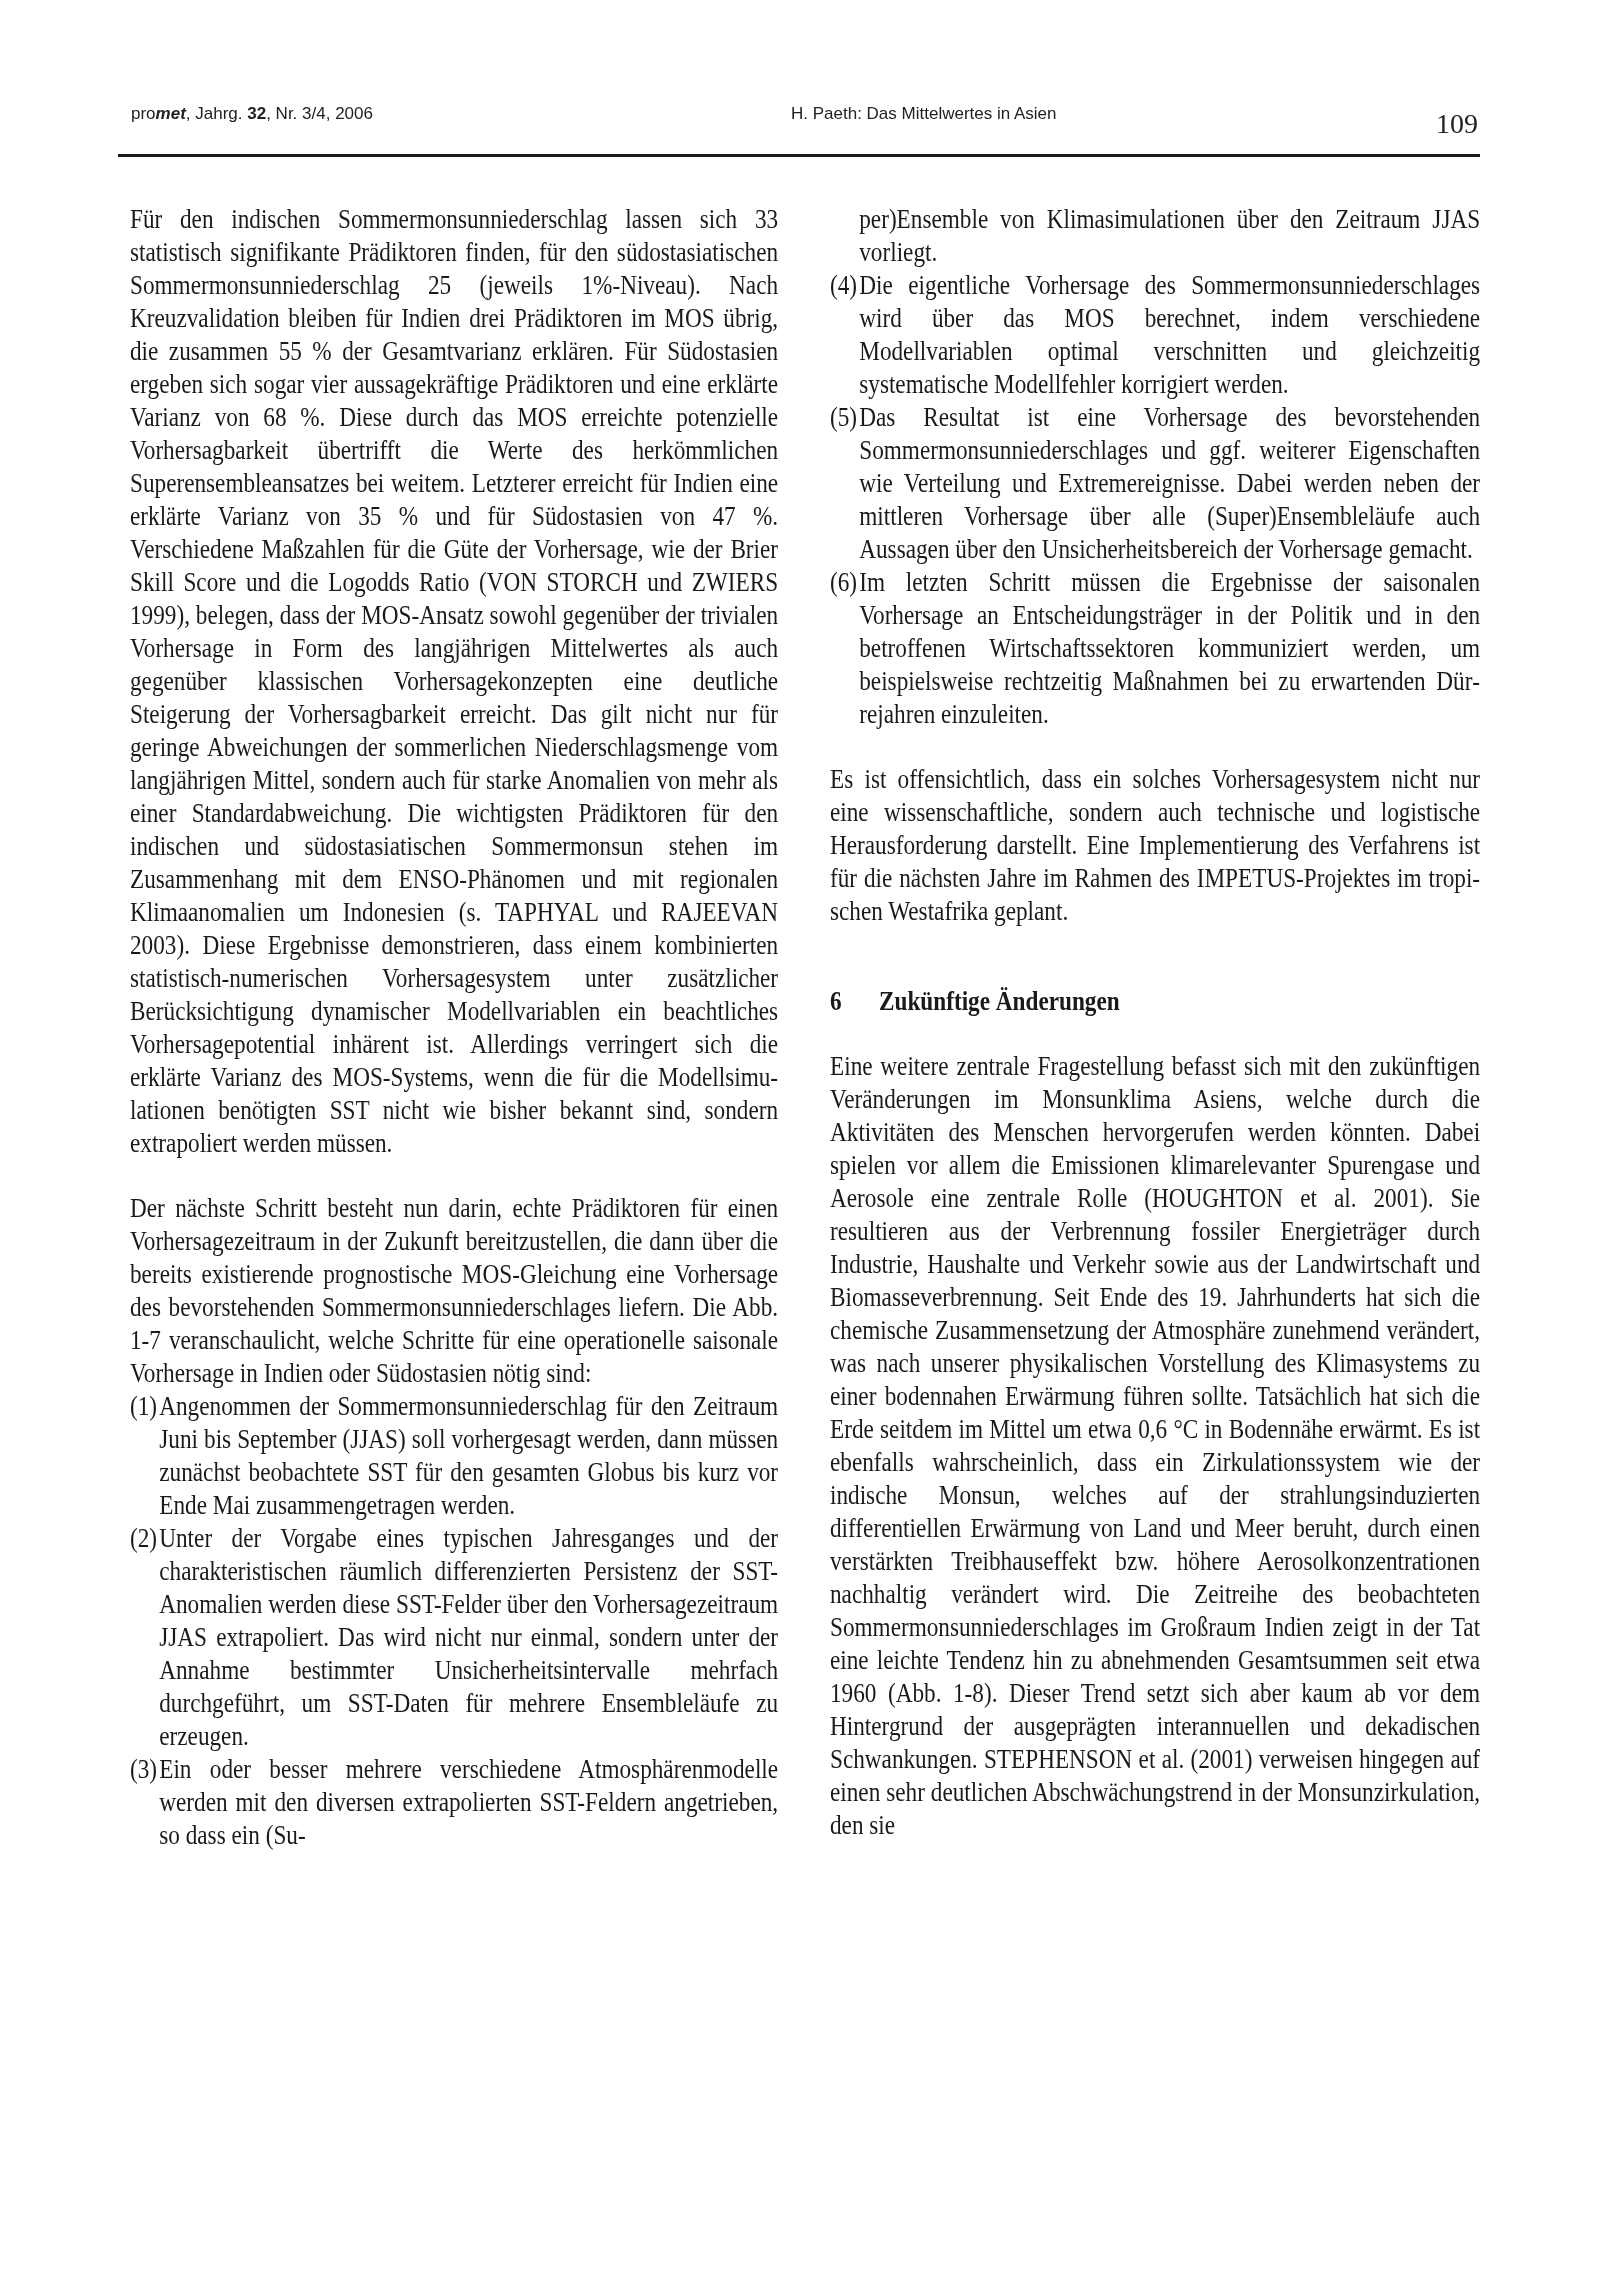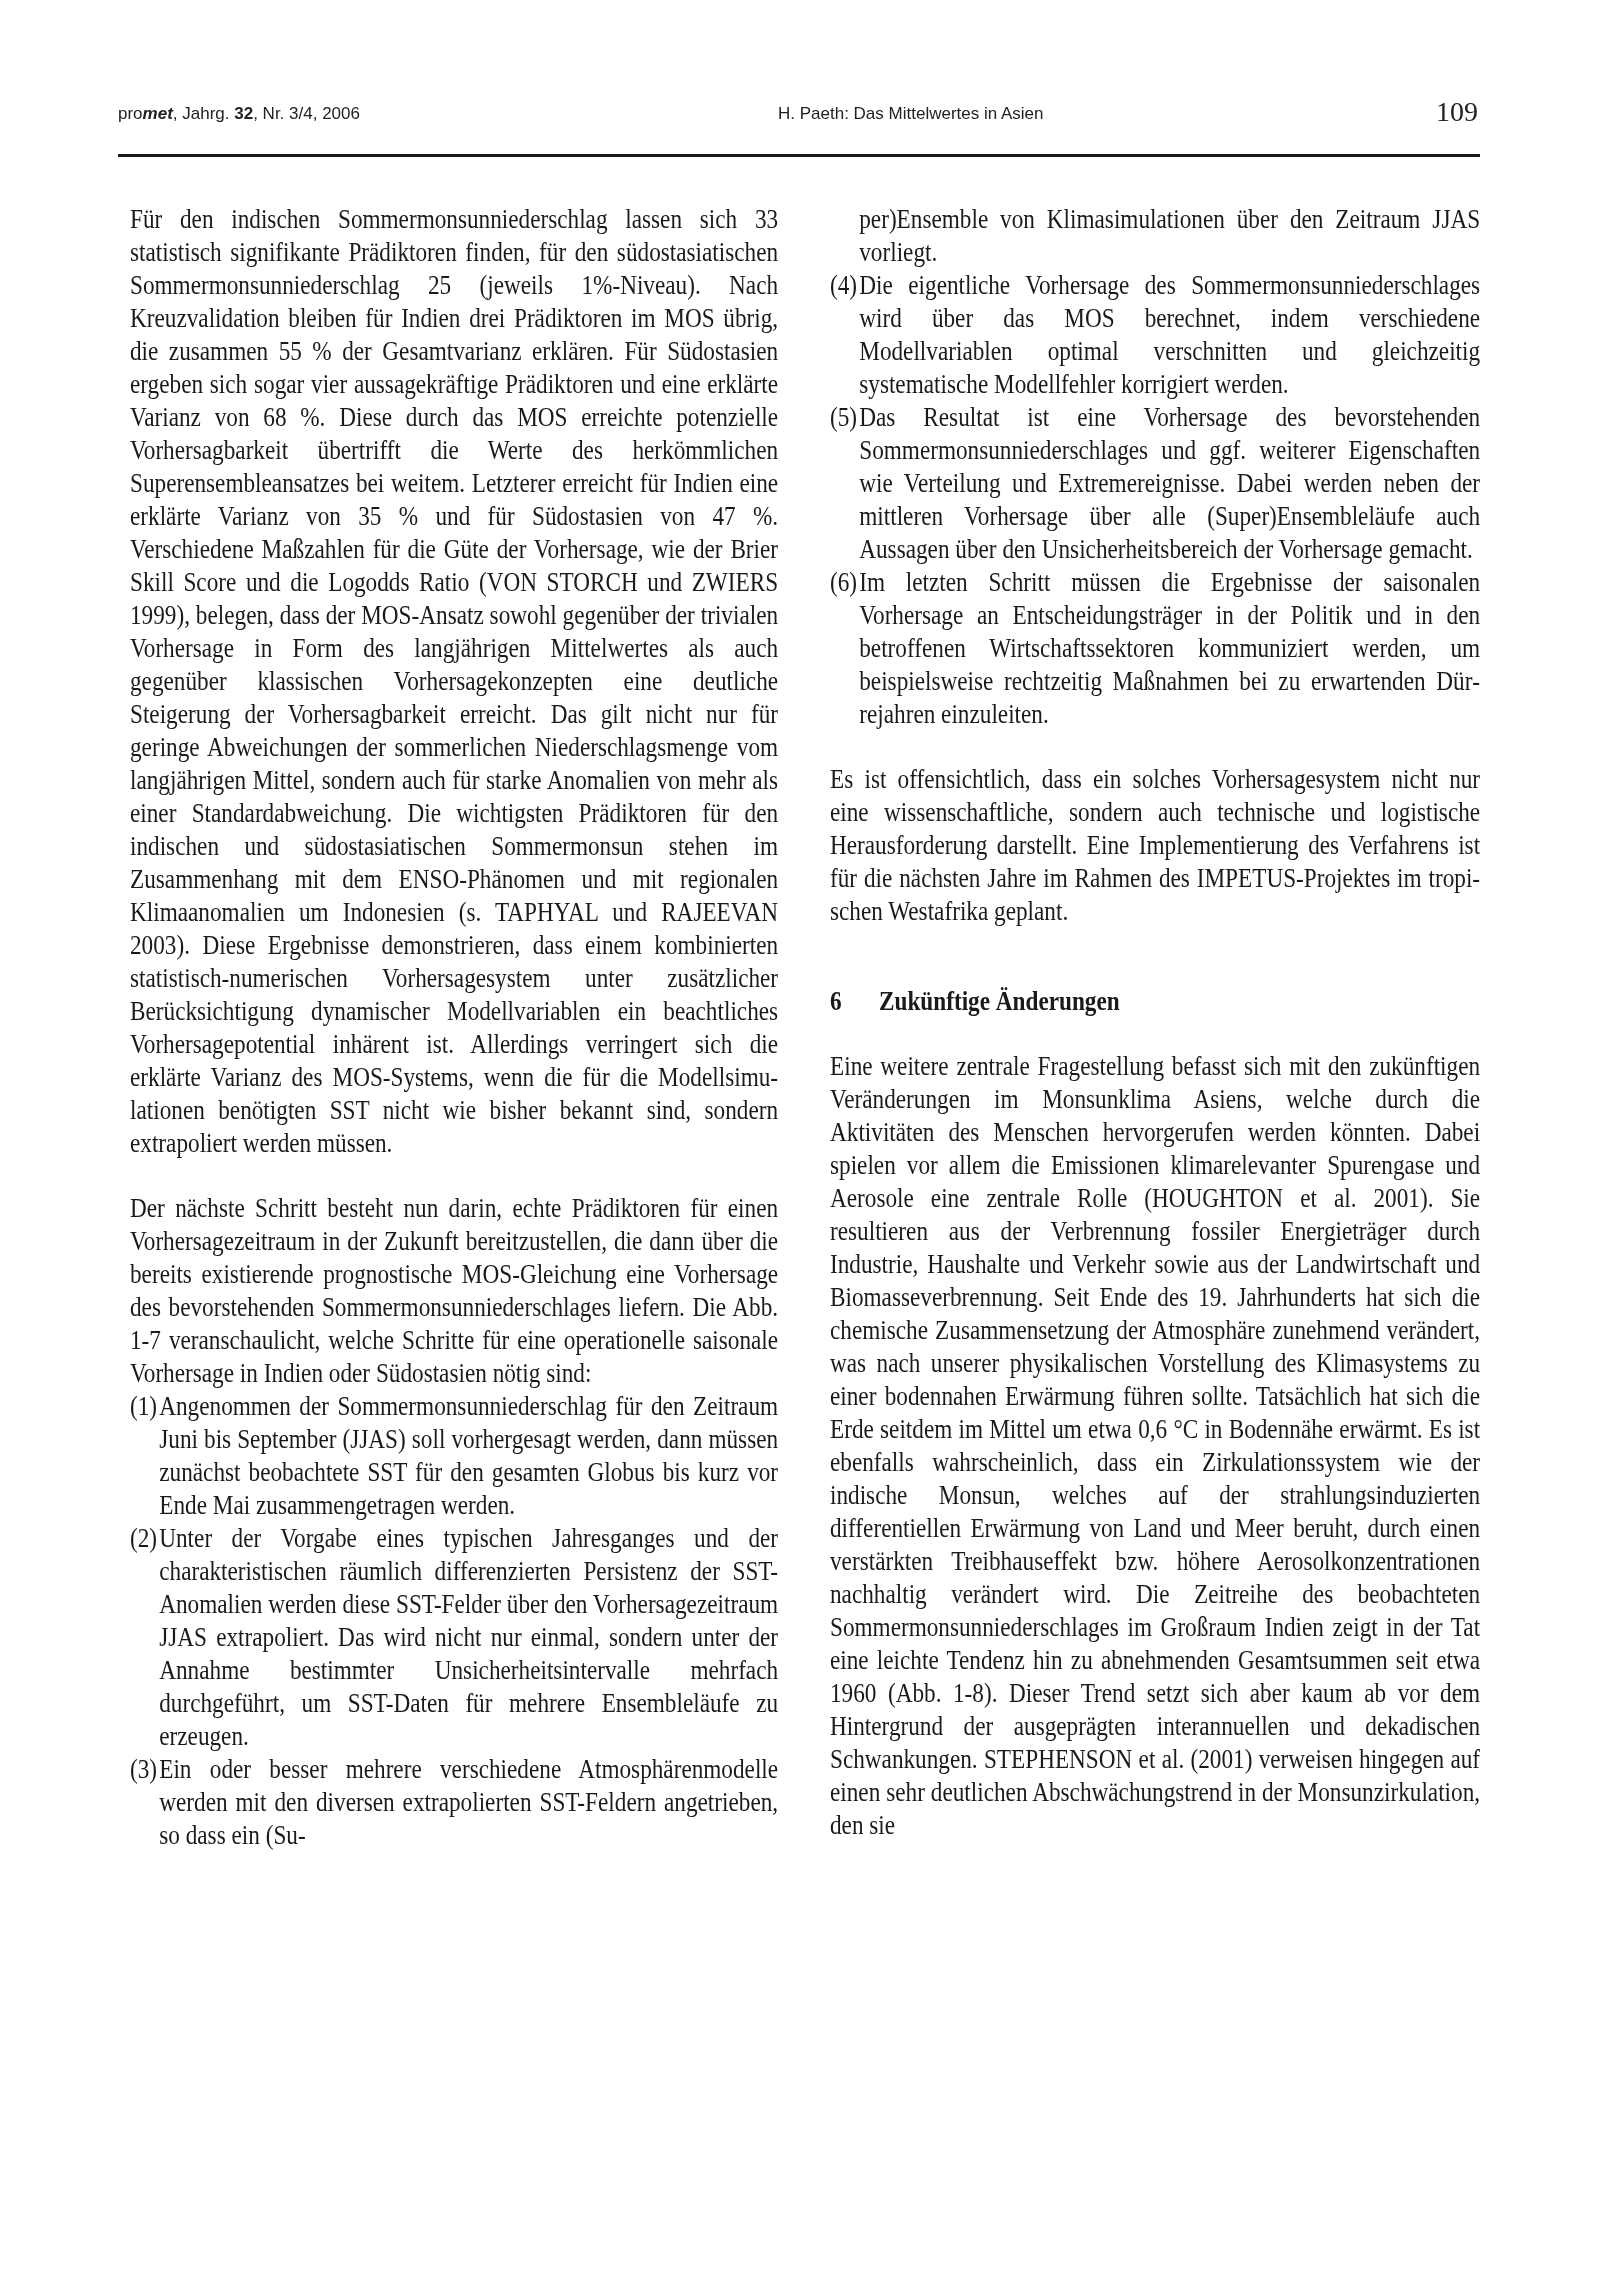--- a/index.html
+++ b/index.html
@@ -1,22 +1,22 @@
 <!DOCTYPE html>
 <html style="font-size:13px"><head>
 <meta charset="utf-8">
 <style>
   html, body { margin: 0; padding: 0; background: #ffffff; }
   body { width: 1624px; height: 2295px; position: relative; overflow: hidden; color: #1a1a1a; }
-  .hdr { position: absolute; top: 104px; font-family: "Liberation Sans", sans-serif; font-size: 17px; color: #222; }
+  .hdr { position: absolute; top: 104px; font-family: "Liberation Sans", sans-serif; font-size: 17px; color: #222; margin-left: 13px; }
   .hdr-left { left: 118px; }
   .hdr-left b { font-weight: bold; }
   .hdr-left i { font-weight: bold; font-style: italic; }
   .hdr-mid { left: 778px; }
-  .hdr-page { right: 146px; top: 96px; font-family: "Liberation Serif", serif; font-size: 28px; }
+  .hdr-page { right: 146px; top: 108px; font-family: "Liberation Serif", serif; font-size: 28px; }
   .rule { position: absolute; left: 118px; top: 154px; width: 1362px; height: 3.2px; background: #1a1a1a; }
   .col { position: absolute; top: 203px; font-family: "Liberation Serif", serif; font-size: 27px; line-height: 33px; text-align: justify; hyphens: manual; }
   .col-left { left: 130px; width: 648px; }
   .col-right { left: 830px; width: 650px; }
   .para { margin: 0; }
   .gap { height: 32px; }
   .gap2 { height: 57px; }
   .item { display: flex; margin: 0; }
   .item-num { flex: 0 0 34px; width: 34px; text-align: left; }
   .item-text { flex: 1; text-align: justify; }

